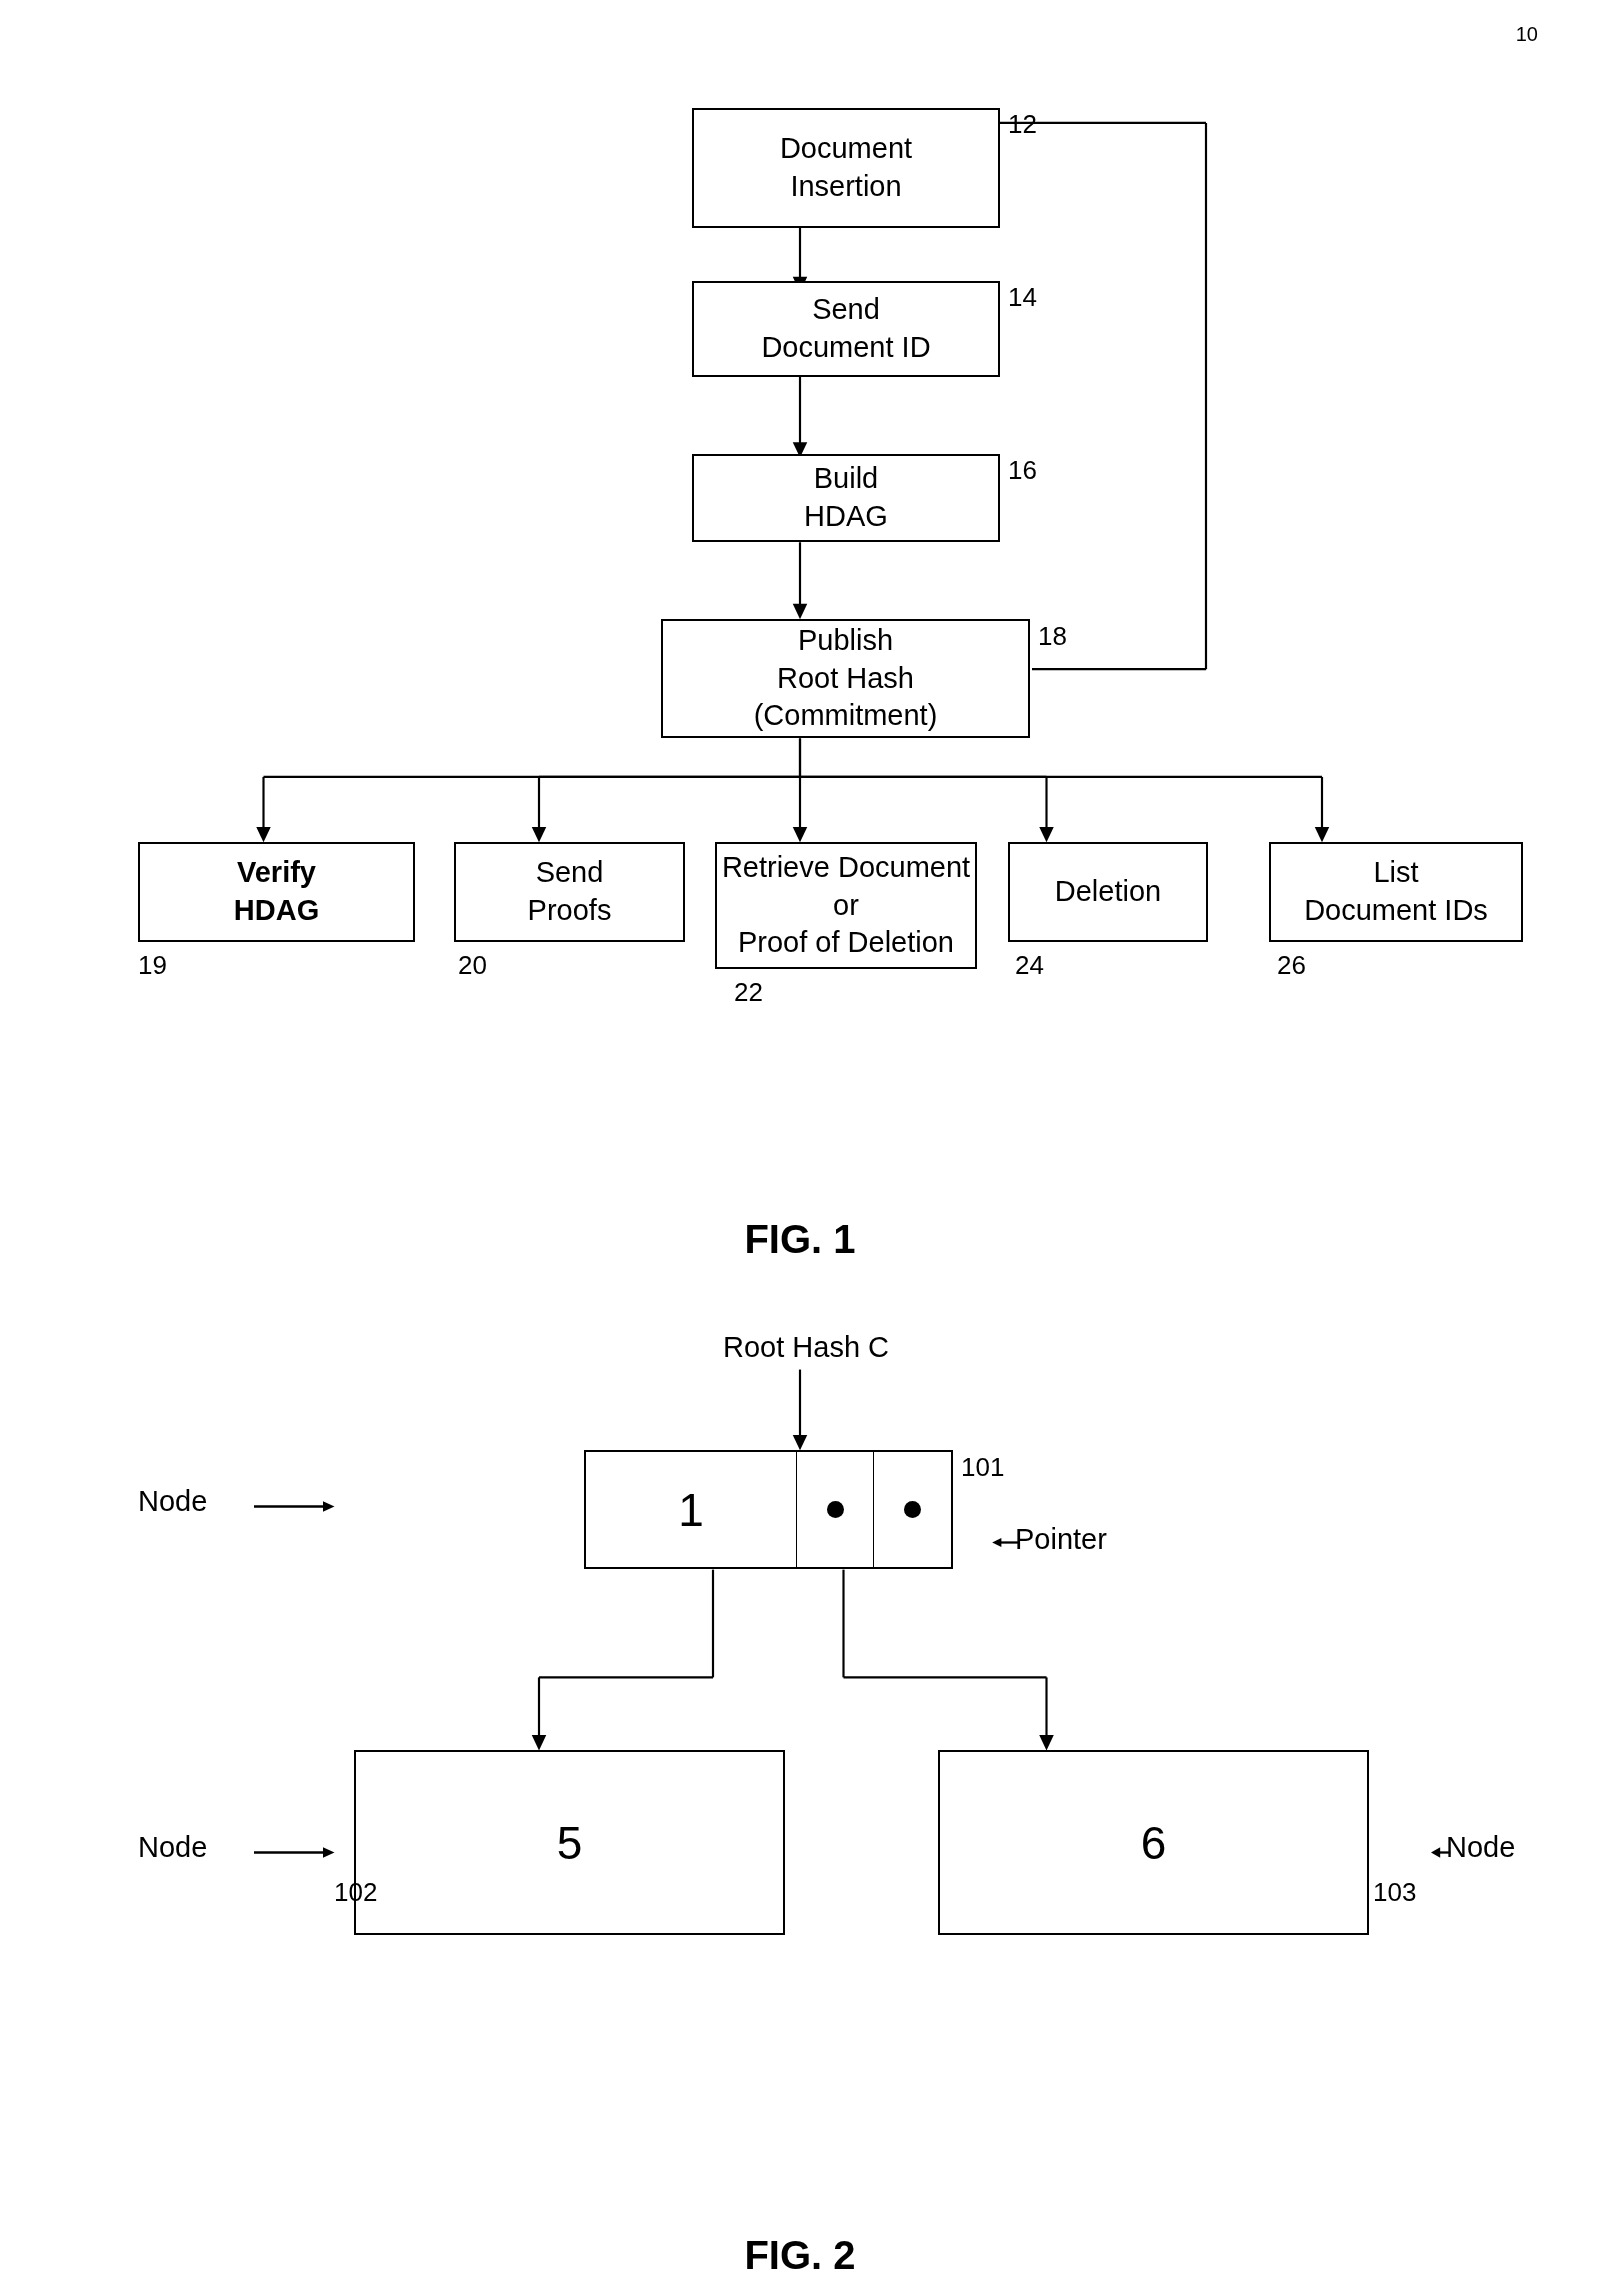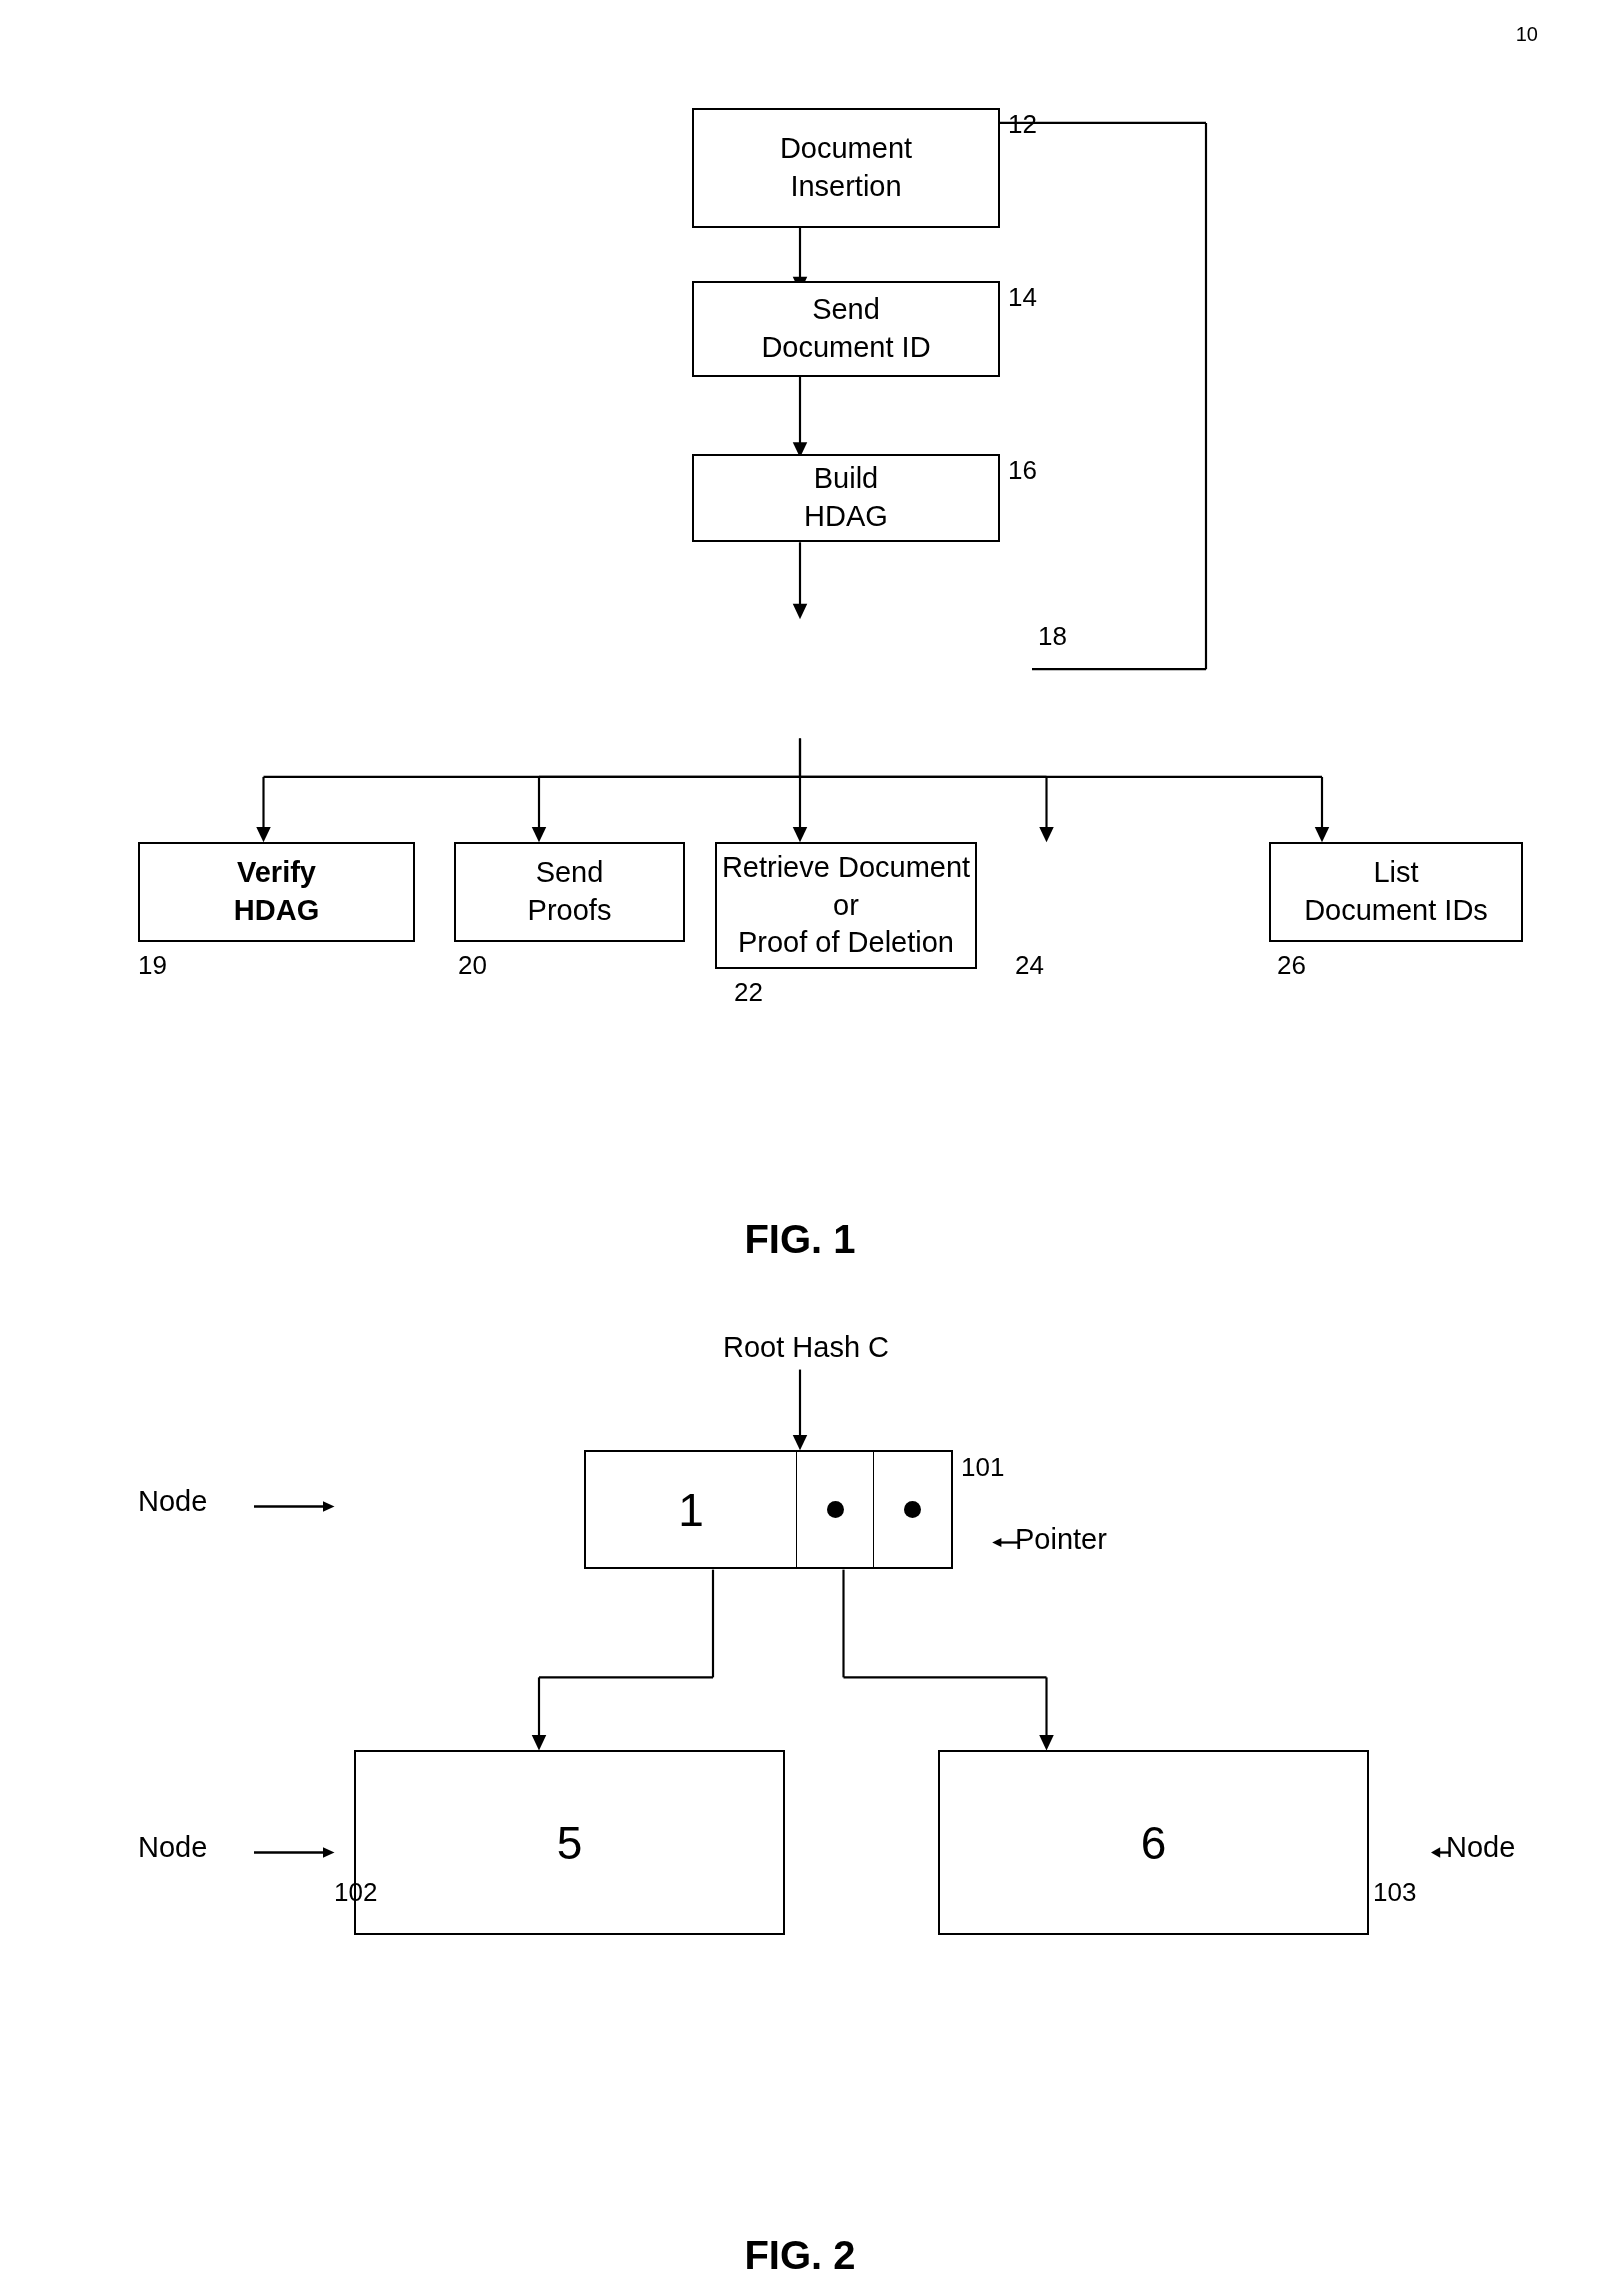--- a/index.html
+++ b/index.html
@@ -186,37 +186,43 @@
     <div class="flow-box" style="left:646px; top:235px; width:308px; height:96px;">
       <span>Send<br>Document ID</span>
     </div>
     <span class="ref-num" style="left:962px; top:236px;">14</span>
 
     <div class="flow-box" style="left:646px; top:408px; width:308px; height:88px;">
       <span>Build<br>HDAG</span>
     </div>
     <span class="ref-num" style="left:962px; top:409px;">16</span>
 
+    <div class="flow-box" style="left:615px; top:573px; width:369px; height:119px;">
+      <span>Publish<br>Root Hash<br>(Commitment)</span>
+    </div>
     <span class="ref-num" style="left:992px; top:575px;">18</span>
 
     <div class="flow-box" style="left:92px; top:796px; width:277px; height:100px;font-weight:bold;">
       <span>Verify<br>HDAG</span>
     </div>
     <span class="ref-num" style="left:92px; top:904px;">19</span>
 
     <div class="flow-box" style="left:408px; top:796px; width:231px; height:100px;">
       <span>Send<br>Proofs</span>
     </div>
     <span class="ref-num" style="left:412px; top:904px;">20</span>
 
     <div class="flow-box" style="left:669px; top:796px; width:262px; height:127px;">
       <span>Retrieve Document or<br>Proof of Deletion</span>
     </div>
     <span class="ref-num" style="left:688px; top:931px;">22</span>
 
+    <div class="flow-box" style="left:962px; top:796px; width:200px; height:100px;">
+      <span>Deletion</span>
+    </div>
     <span class="ref-num" style="left:969px; top:904px;">24</span>
 
     <div class="flow-box" style="left:1223px; top:796px; width:254px; height:100px;">
       <span>List<br>Document IDs</span>
     </div>
     <span class="ref-num" style="left:1231px; top:904px;">26</span>
 
     <div class="fig-label" style="position:absolute; bottom:15.4px; left:0; right:0;">FIG. 1</div>
   </div>
 

